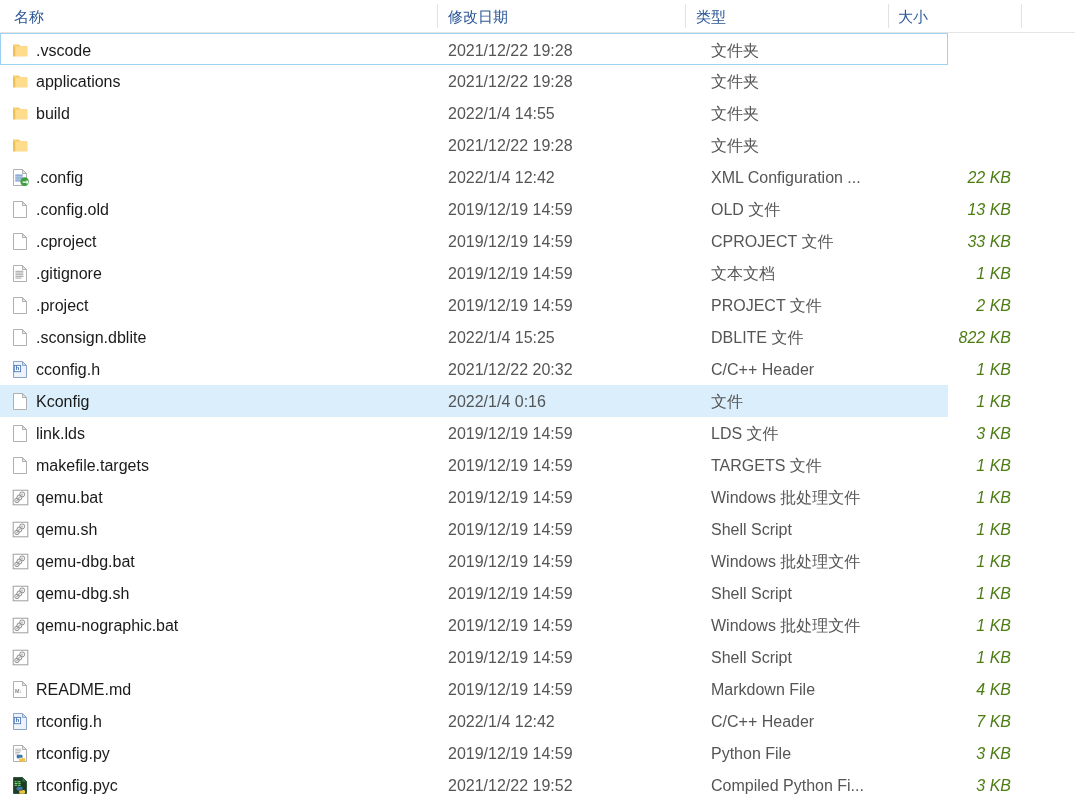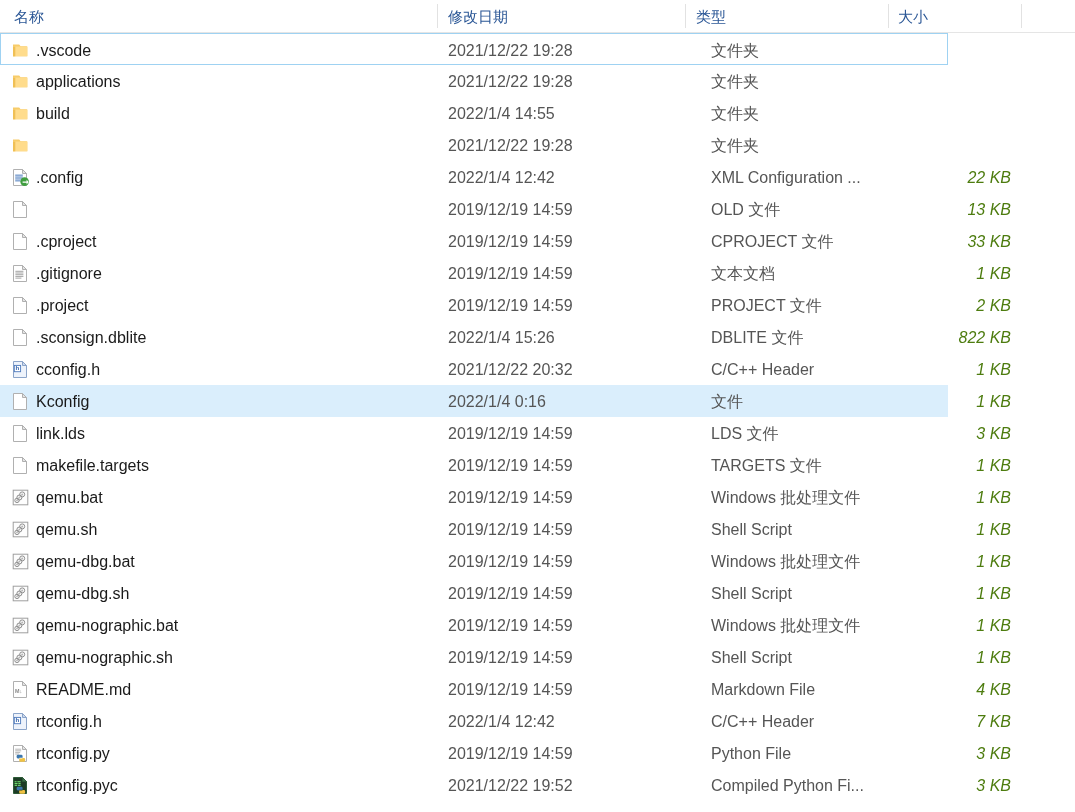--- a/index.html
+++ b/index.html
@@ -194,20 +194,21 @@
         <div class="cell c3">XML Configuration ...</div>
         <div class="cell c4">22 KB</div>
       </div>
       <div class="row">
         <div class="icon-wrap">
           <svg width="19" height="19" viewBox="0 0 19 19">
             <path d="M2.5 1.5 h9 l4 4 v12 h-13 z" fill="#ffffff" stroke="#b0b0b0" stroke-width="1"></path>
             <path d="M11.5 1.5 l4 4 h-4 z" fill="#e4e4e4" stroke="#b0b0b0" stroke-width="1"></path>
           </svg>
         </div>
+        <div class="cell c1">.config.old</div>
         <div class="cell c2">2019/12/19 14:59</div>
         <div class="cell c3">OLD 文件</div>
         <div class="cell c4">13 KB</div>
       </div>
       <div class="row">
         <div class="icon-wrap">
           <svg width="19" height="19" viewBox="0 0 19 19">
             <path d="M2.5 1.5 h9 l4 4 v12 h-13 z" fill="#ffffff" stroke="#b0b0b0" stroke-width="1"></path>
             <path d="M11.5 1.5 l4 4 h-4 z" fill="#e4e4e4" stroke="#b0b0b0" stroke-width="1"></path>
           </svg>
@@ -249,21 +250,21 @@
         <div class="cell c4">2 KB</div>
       </div>
       <div class="row">
         <div class="icon-wrap">
           <svg width="19" height="19" viewBox="0 0 19 19">
             <path d="M2.5 1.5 h9 l4 4 v12 h-13 z" fill="#ffffff" stroke="#b0b0b0" stroke-width="1"></path>
             <path d="M11.5 1.5 l4 4 h-4 z" fill="#e4e4e4" stroke="#b0b0b0" stroke-width="1"></path>
           </svg>
         </div>
         <div class="cell c1">.sconsign.dblite</div>
-        <div class="cell c2">2022/1/4 15:26</div>
+        <div class="cell c2">2022/1/4 15:25</div>
         <div class="cell c3">DBLITE 文件</div>
         <div class="cell c4">822 KB</div>
       </div>
       <div class="row">
         <div class="icon-wrap">
           <svg width="19" height="19" viewBox="0 0 19 19">
             <path d="M2.5 1.5 h9 l4 4 v12 h-13 z" fill="#eef3fb" stroke="#8ba4c9" stroke-width="1"></path>
             <path d="M11.5 1.5 l4 4 h-4 z" fill="#ccd9ee" stroke="#8ba4c9" stroke-width="1"></path>
             <rect x="3.3" y="5.4" width="6.3" height="6.3" fill="#ffffff" stroke="#4d79bd" stroke-width="0.9"></rect>
             <text x="6.4" y="10.4" font-family="Liberation Sans, sans-serif" font-size="6" font-weight="bold" fill="#2b5ca8" text-anchor="middle">h</text>
@@ -424,21 +425,20 @@
               <circle cx="8.4" cy="9.5" r="2.5"></circle>
               <circle cx="6.0" cy="12.4" r="2.2"></circle>
             </g>
             <g fill="#b5b5b5">
               <circle cx="11.2" cy="6.4" r="1"></circle>
               <circle cx="8.4" cy="9.5" r="1"></circle>
               <circle cx="6.0" cy="12.4" r="0.9"></circle>
             </g>
           </svg>
         </div>
-        <div class="cell c1">qemu-nographic.sh</div>
         <div class="cell c2">2019/12/19 14:59</div>
         <div class="cell c3">Shell Script</div>
         <div class="cell c4">1 KB</div>
       </div>
       <div class="row">
         <div class="icon-wrap">
           <svg width="19" height="19" viewBox="0 0 19 19">
             <path d="M2.5 1.5 h9 l4 4 v12 h-13 z" fill="#ffffff" stroke="#b0b0b0" stroke-width="1"></path>
             <path d="M11.5 1.5 l4 4 h-4 z" fill="#e4e4e4" stroke="#b0b0b0" stroke-width="1"></path>
             <text x="7.6" y="13.3" font-family="Liberation Sans, sans-serif" font-size="5.4" font-weight="bold" fill="#8a8a8a" text-anchor="middle">M↓</text>

